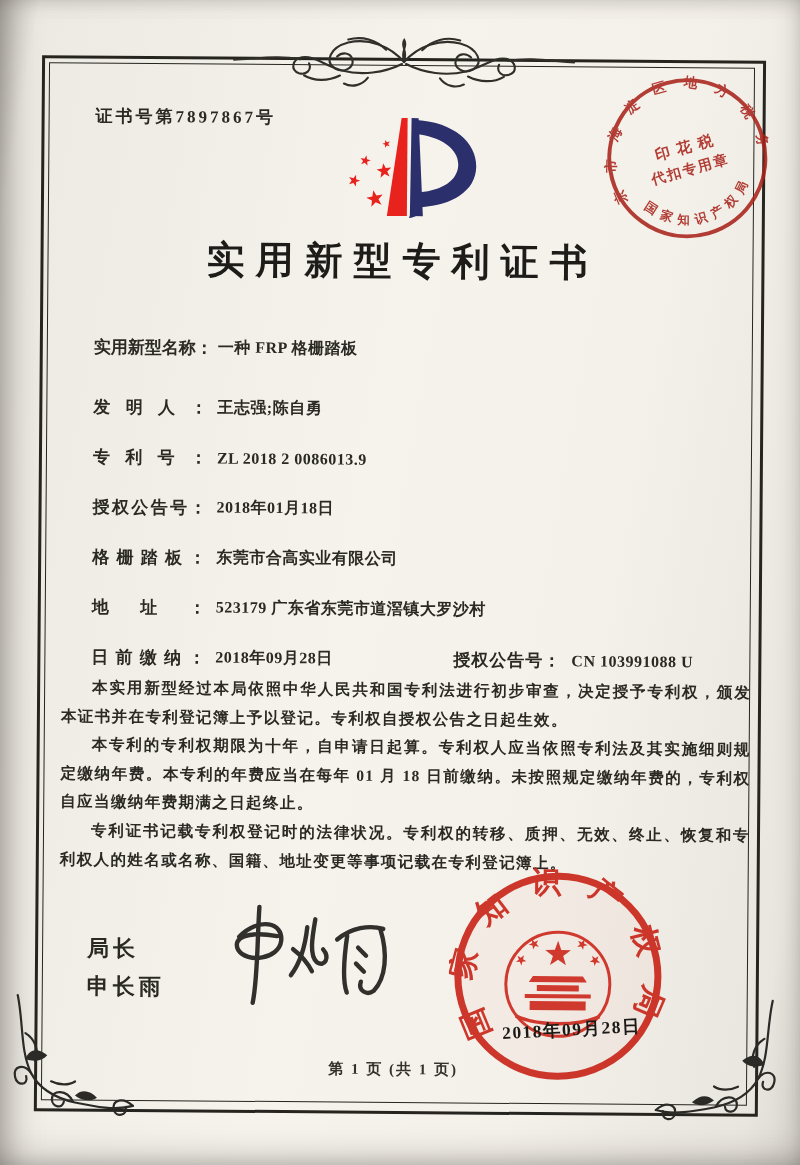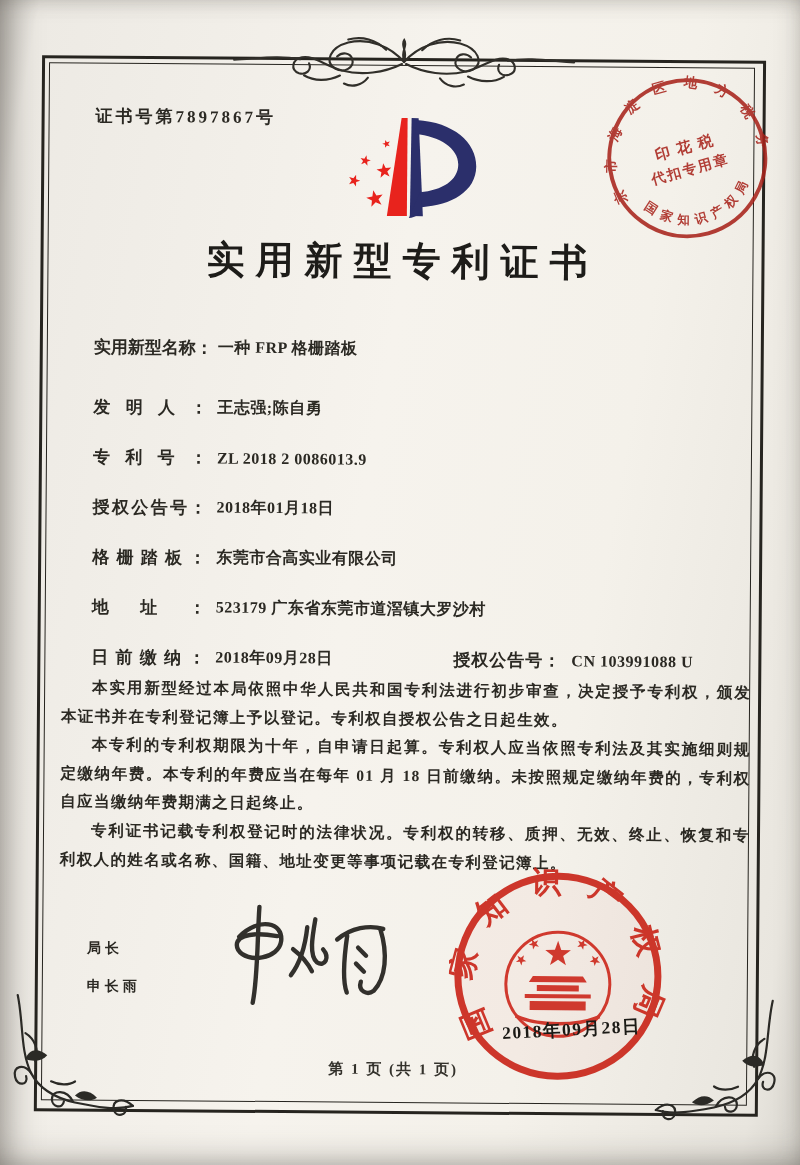--- a/index.html
+++ b/index.html
@@ -25,21 +25,21 @@
   .frow{position:relative;height:26px;margin-bottom:24px;font-size:16px;white-space:nowrap;}
   .frow.gap-lg{margin-bottom:34px;}
   .flabel{display:inline-block;width:114px;font-size:17px;font-weight:600;
     text-align:justify;text-align-last:justify;vertical-align:middle;}
   .fvalue{margin-left:10px;font-size:16px;font-weight:600;letter-spacing:.5px;vertical-align:middle;}
   .grant-no{position:absolute;left:362px;top:0;}
   .flabel-right{width:auto;text-align:left;text-align-last:auto;letter-spacing:1px;font-family:Liberation Serif, serif;}
   .paras{position:absolute;left:62px;top:676px;width:690px;color:#2b2923;
     font-size:15.5px;line-height:28.6px;letter-spacing:1.4px;text-align:justify;}
   .paras p{margin:0;text-indent:2em;font-weight:600;}
-  .director{position:absolute;left:90px;top:932px;color:#2b2923;font-size:14px;
+  .director{position:absolute;left:90px;top:932px;color:#2b2923;font-size:22px;
     letter-spacing:4px;font-weight:600;line-height:38px;}
   .sig{position:absolute;left:190px;top:898px;}
   .seal-wrap{position:absolute;left:452px;top:866px;}
   .seal-date{position:absolute;left:468px;top:1016px;width:214px;text-align:center;
     font-size:17.5px;font-weight:700;letter-spacing:1.5px;color:#1b1a16;
     transform:rotate(-3.5deg);z-index:5;}
   .footer{position:absolute;left:38px;top:1060px;width:718px;text-align:center;
     font-size:15px;letter-spacing:2px;color:#34322c;font-weight:600;}
   svg text{font-family:"Liberation Serif","DejaVu Serif",serif;}
 </style>

